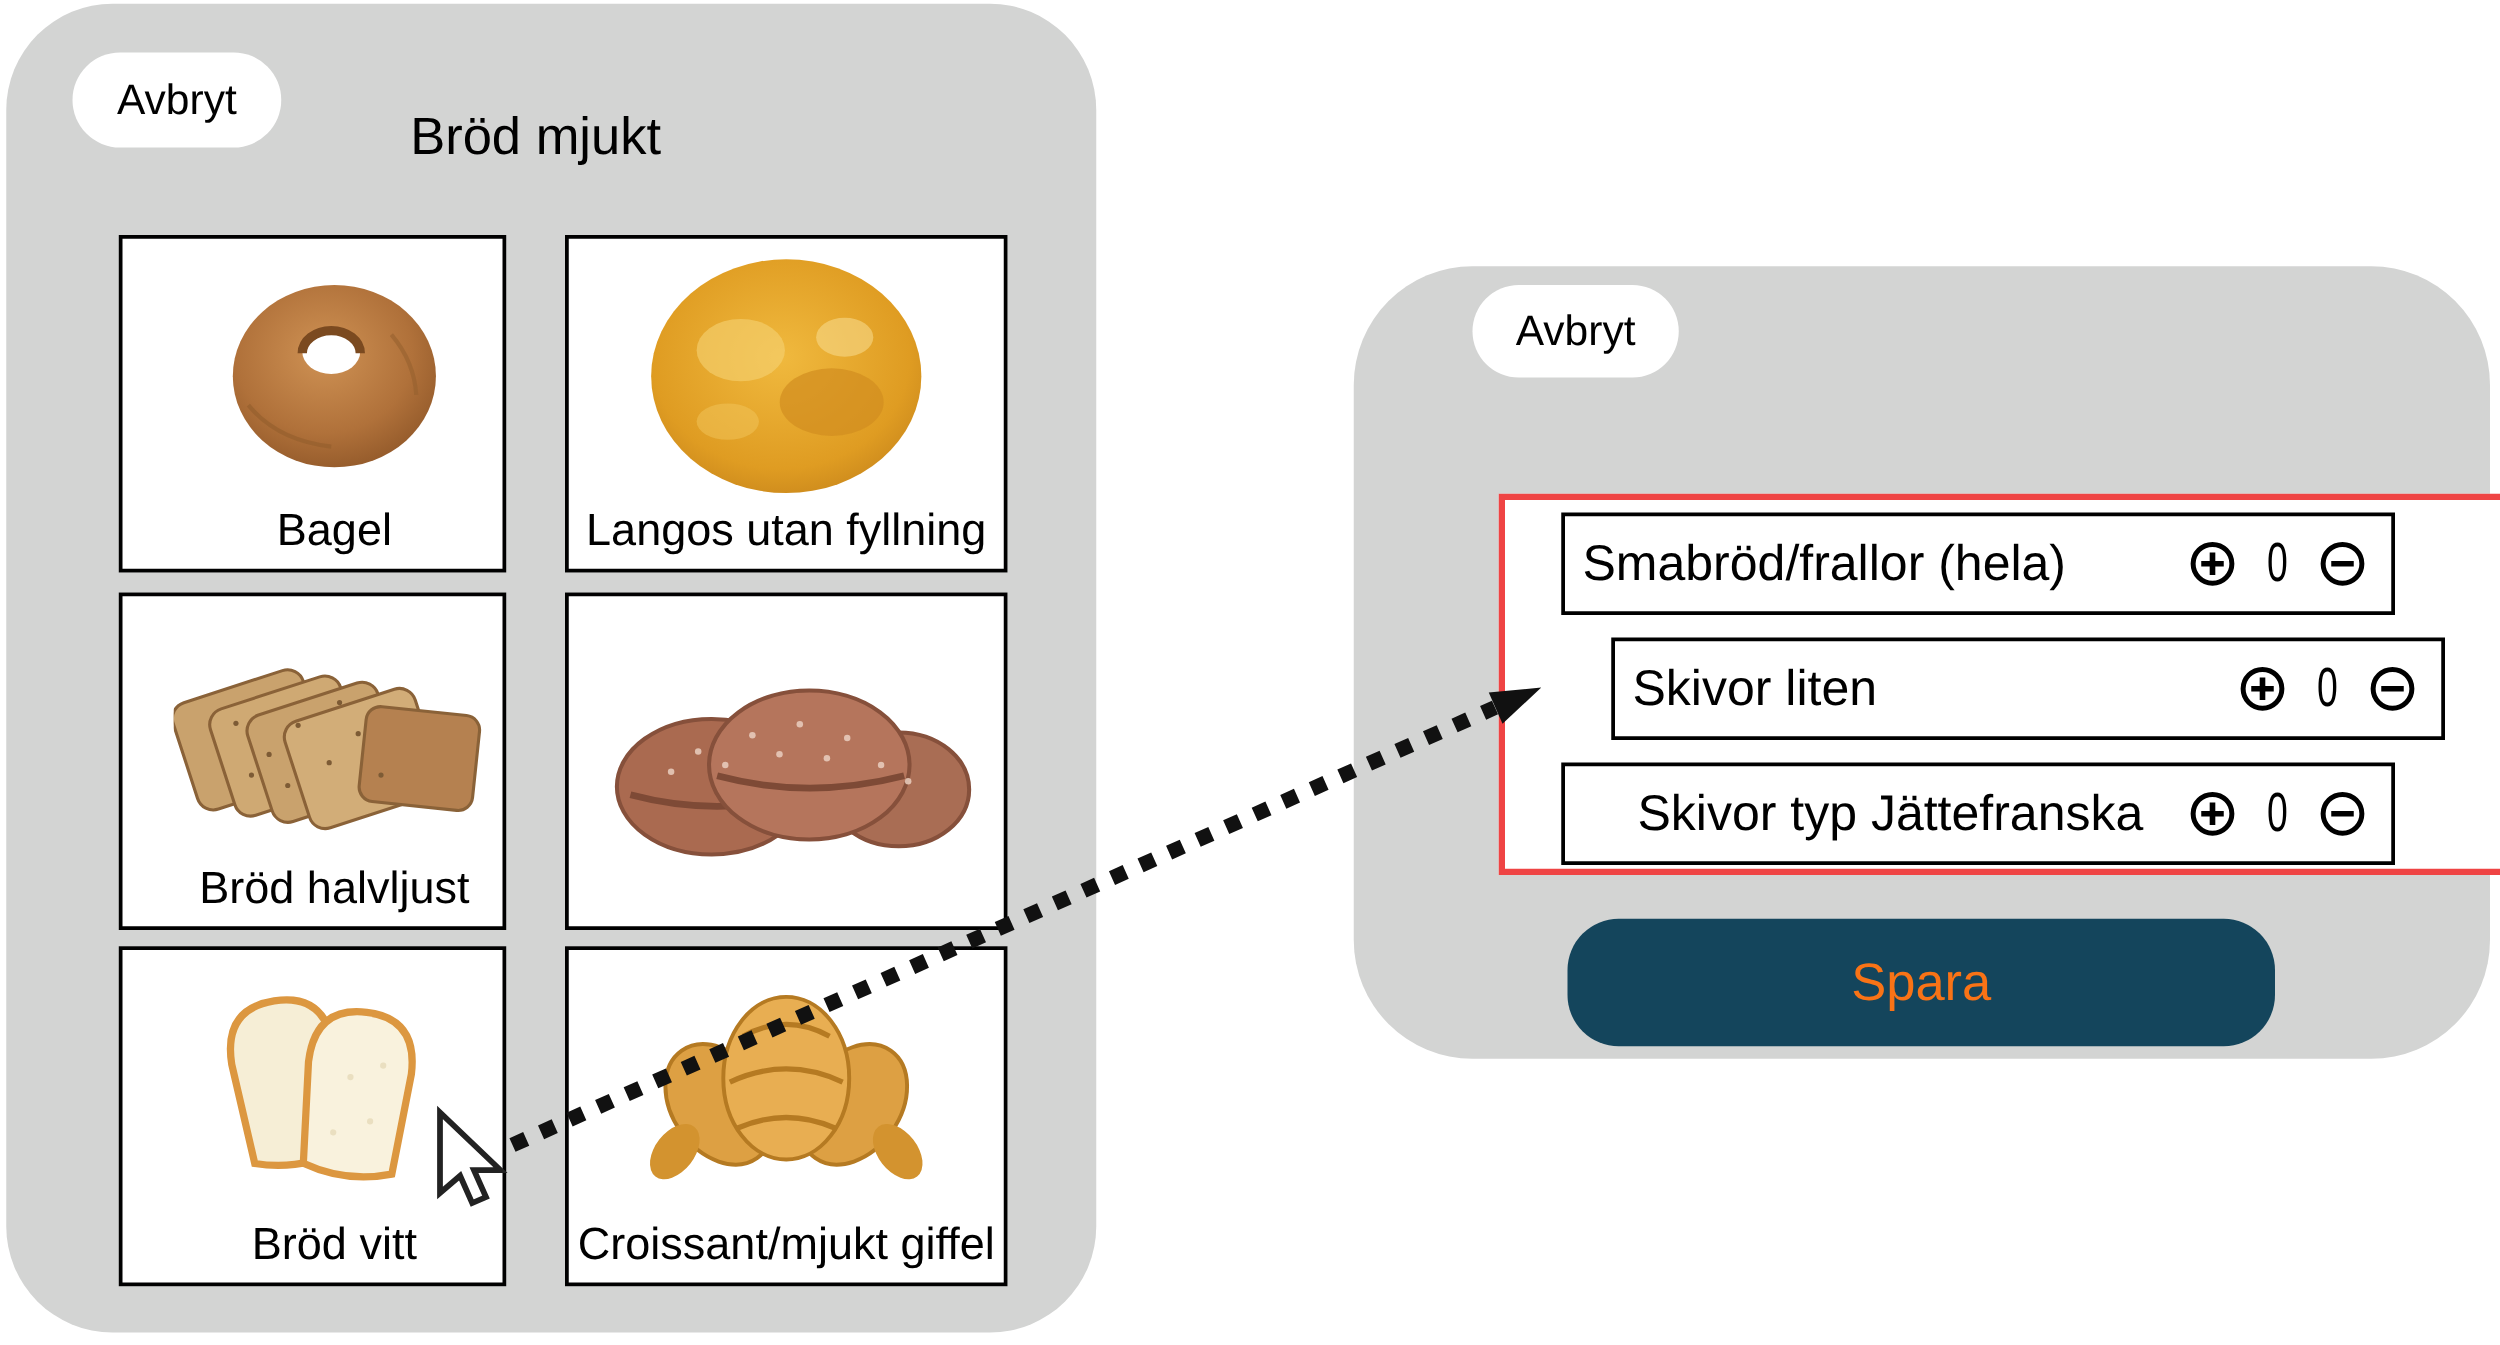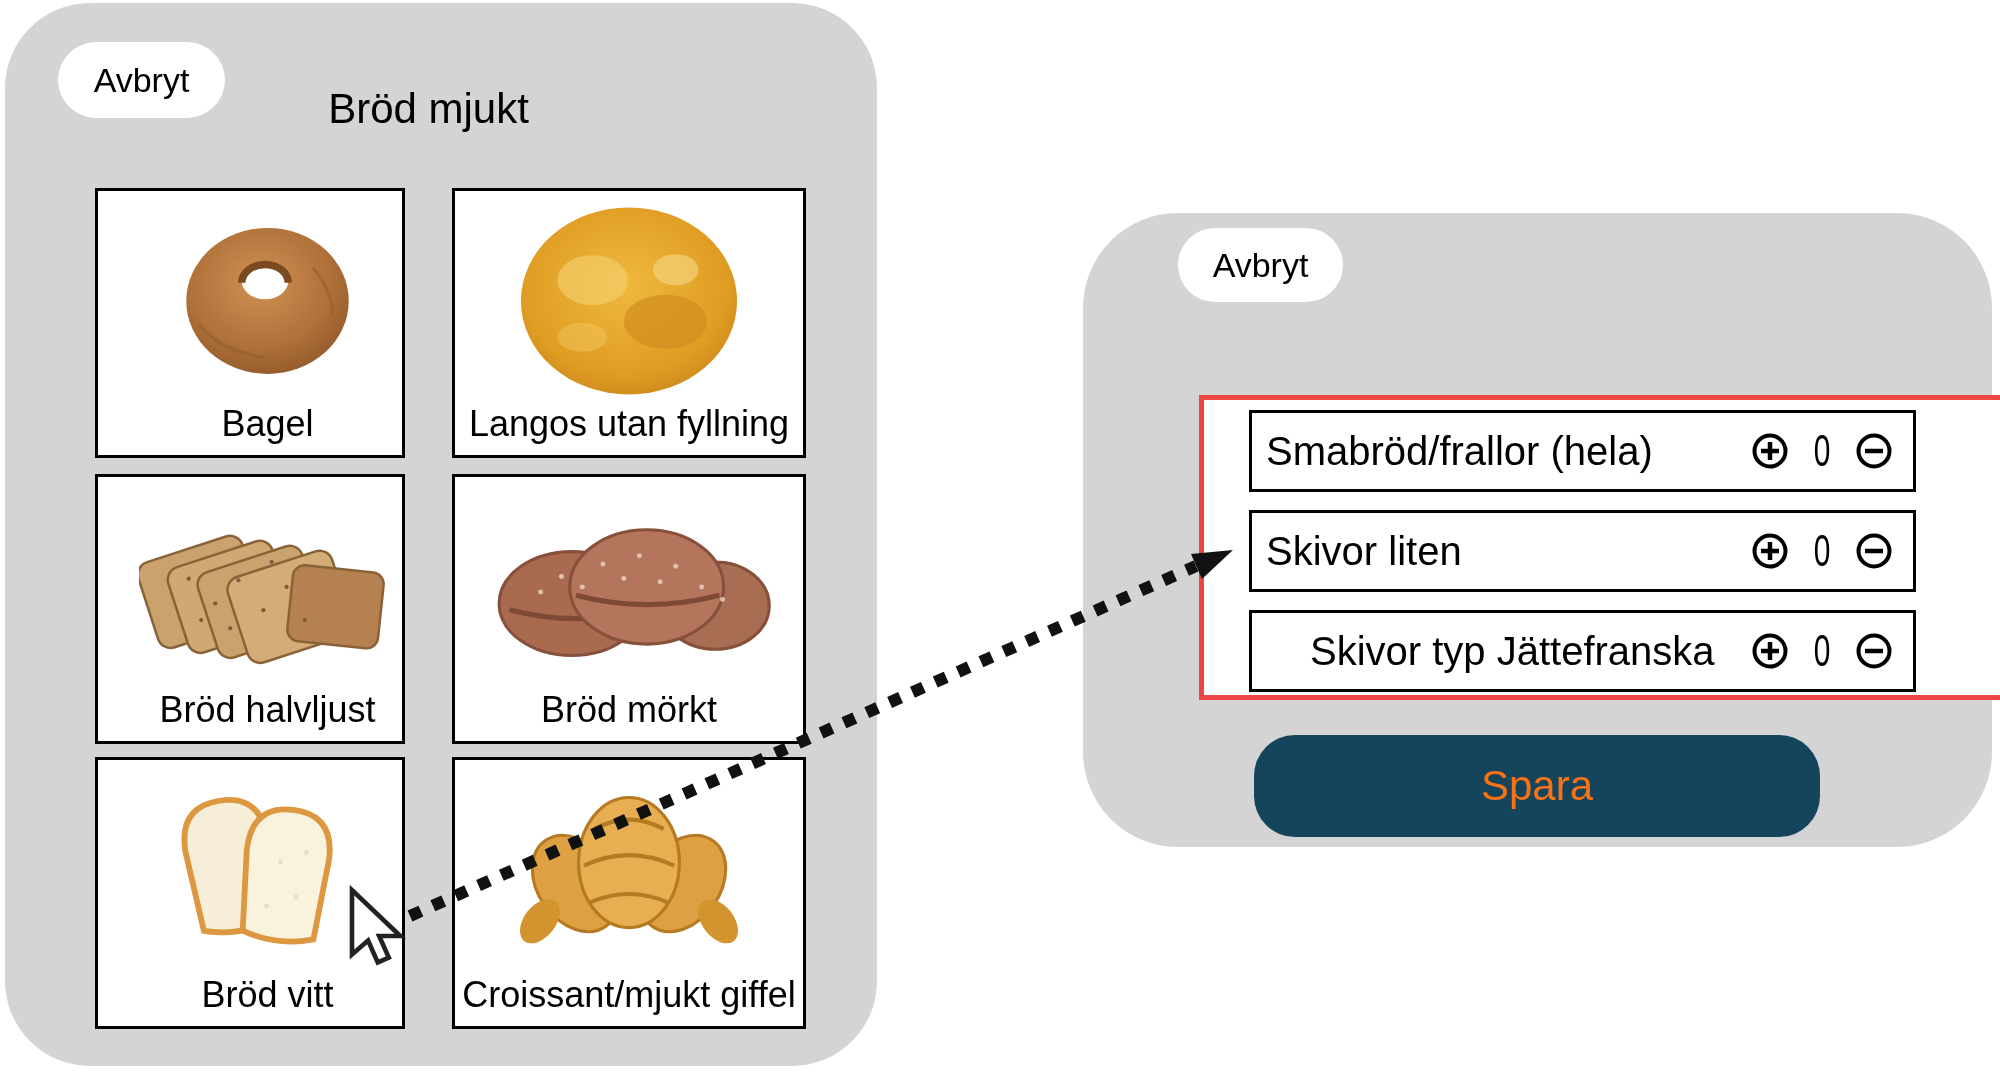--- a/index.html
+++ b/index.html
@@ -35,21 +35,21 @@
   .c-c1{left:90px;padding-left:35px;} .c-c2{left:447px;width:354px;}
   .rows-container{
     position:absolute;left:116px;top:182px;width:816px;height:305px;
     background:#ffffff;border:5px solid #ef4444;box-sizing:border-box;
   }
   .stepper-row{
     position:absolute;left:45px;width:667px;height:82px;background:#fff;
     border:3px solid #000;box-sizing:border-box;
     display:flex;align-items:center;
   }
-  .row-1{top:10px;} .row-2{top:110px;} .row-3{top:210px;padding-left:44px;}
+  .row-1{top:10px;} .row-2{top:110px;margin-left:40px;} .row-3{top:210px;padding-left:44px;}
   .row-label{font-size:40px;padding-left:14px;white-space:nowrap;}
   .row-controls{margin-left:auto;display:flex;align-items:center;gap:18px;padding-right:20px;}
   .step-btn{width:38px;height:38px;display:block;cursor:pointer;}
   .step-value{font-size:44px;transform:scaleX(0.68);display:inline-block;min-width:30px;text-align:center;}
   .save-btn{
     position:absolute;left:171px;top:522px;width:566px;height:102px;border-radius:41px;
     background:#14455c;color:#f97316;font-size:42px;display:flex;align-items:center;
     justify-content:center;cursor:pointer;
   }
   .overlay{position:absolute;left:0;top:0;width:2000px;height:1076px;pointer-events:none;z-index:6;}
@@ -144,21 +144,20 @@
           <circle cx="200" cy="80" r="2.4"></circle>
             <circle cx="225" cy="100" r="2.4"></circle>
             <circle cx="110" cy="100" r="2.4"></circle>
           <circle cx="150" cy="92" r="2.4"></circle>
             <circle cx="185" cy="95" r="2.4"></circle>
             <circle cx="70" cy="105" r="2.4"></circle>
           <circle cx="245" cy="112" r="2.4"></circle>
         </g>
       </svg>
     </div>
-    <div class="cell-label">Bröd mörkt</div>
   </div>
 
   <div class="grid-cell c-r3 c-c1">
     <div class="cell-img">
       <svg viewBox="0 0 310 200" preserveAspectRatio="xMidYMid meet">
         <g transform="translate(52,8) rotate(-9 60 90)">
           <path d="M8,60 Q8,6 58,6 Q108,6 108,60 L101,158 Q58,172 15,158 Z" fill="#f6eed6" stroke="#dc9740" stroke-width="7"></path>
         </g>
         <g transform="translate(118,20) rotate(7 60 90)">
           <path d="M8,60 Q8,6 58,6 Q108,6 108,60 L101,158 Q58,172 15,158 Z" fill="#f9f2dd" stroke="#dc9740" stroke-width="7"></path>

